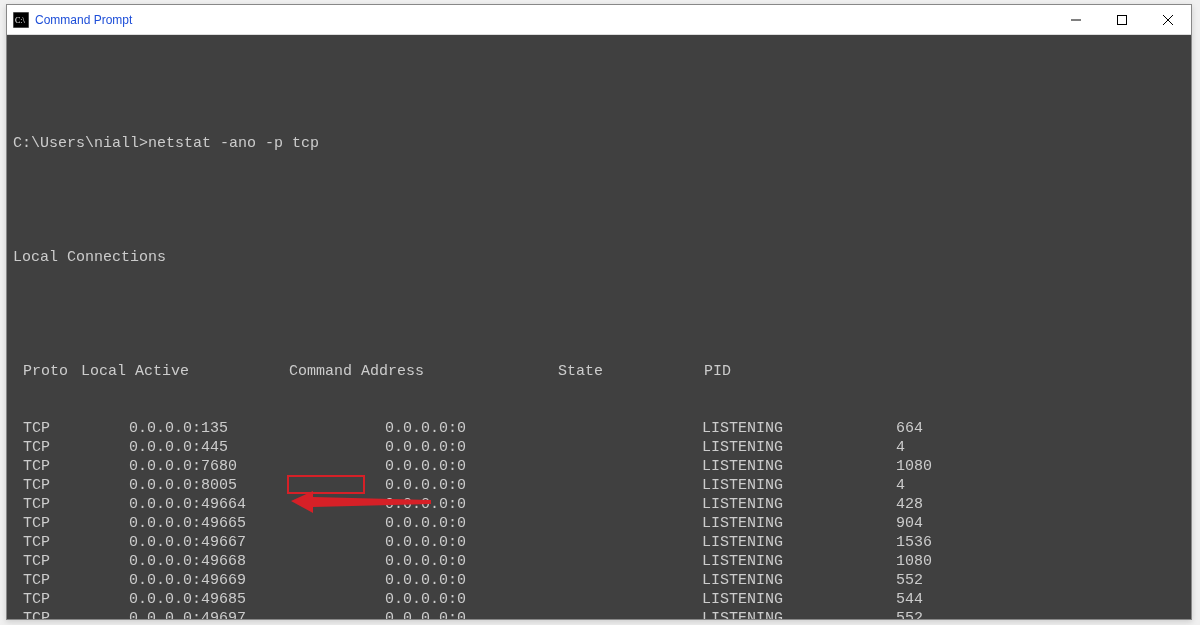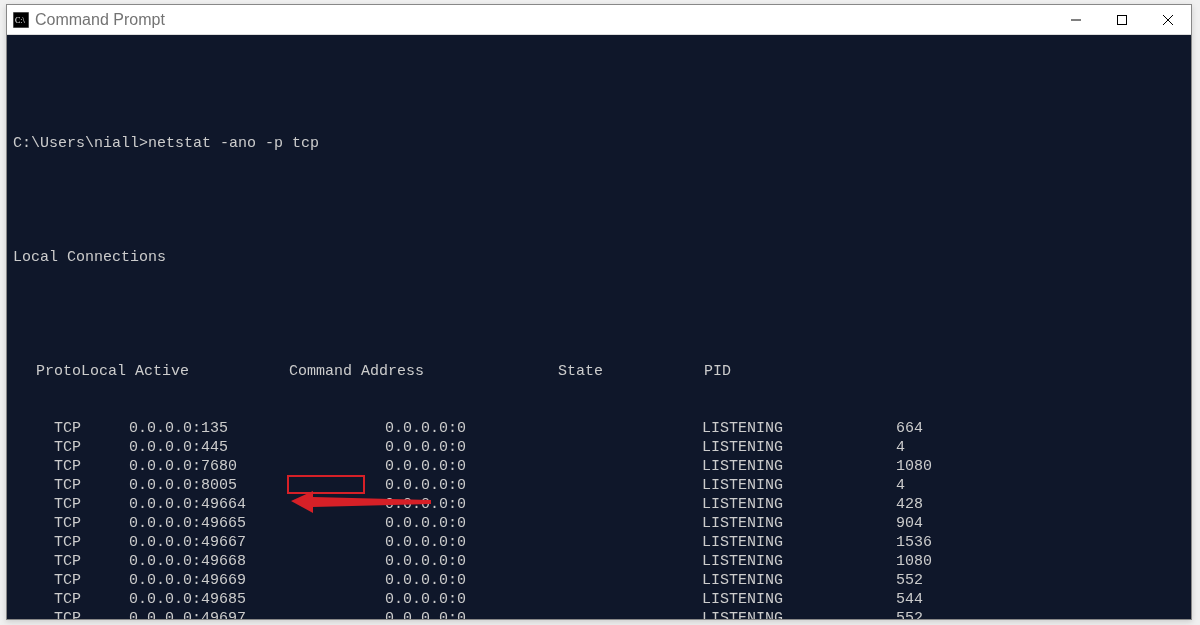--- a/index.html
+++ b/index.html
@@ -32,52 +32,52 @@
     }
     .app-icon {
       width: 16px;
       height: 16px;
       margin-right: 6px;
       display: inline-block;
     }
     .app-icon svg { width: 16px; height: 16px; display:block; }
     .title-text {
       font-family: 'Segoe UI', Tahoma, sans-serif;
-      font-size: 16px;
-      color: #737373;
+      font-size: 12px;
+      color: #1d4ed8;
       flex: 1;
     }
     .win-controls { display:flex; height:100%; }
     .win-btn {
       width: 46px;
       height: 100%;
       display:flex;
       align-items:center;
       justify-content:center;
       font-family: 'Segoe UI', sans-serif;
       font-size: 10px;
       color:#000;
       cursor:default;
     }
     .win-btn svg { width:10px; height:10px; }
     .terminal {
       flex:1;
-      background:#0f172a;
+      background:#404040;
       color:#ccc;
       font-size: 15px;
       line-height: 19px;
       padding: 4px 6px;
       white-space: pre;
       overflow:hidden;
       position:relative;
     }
     .prompt-line { color:#ccc; }
     .conn-row { display:flex;gap:48px; }
     .col { display:inline-block; }
-    .col.proto { width: 68px; padding-left:10px;text-align:right;}
+    .col.proto { width: 68px; padding-left:10px;}
     .col.local { width: 208px; }
     .col.foreign { width: 236px; }
     .col.state { width: 146px; margin-left: 33px; }
     .col.pid { width: 80px; }
     .hdr { display:flex; color:#ccc; }
     .arrow-annotation {
       position:absolute;
       pointer-events:none;
     }
     .arrow-annotation svg { overflow:visible; }

